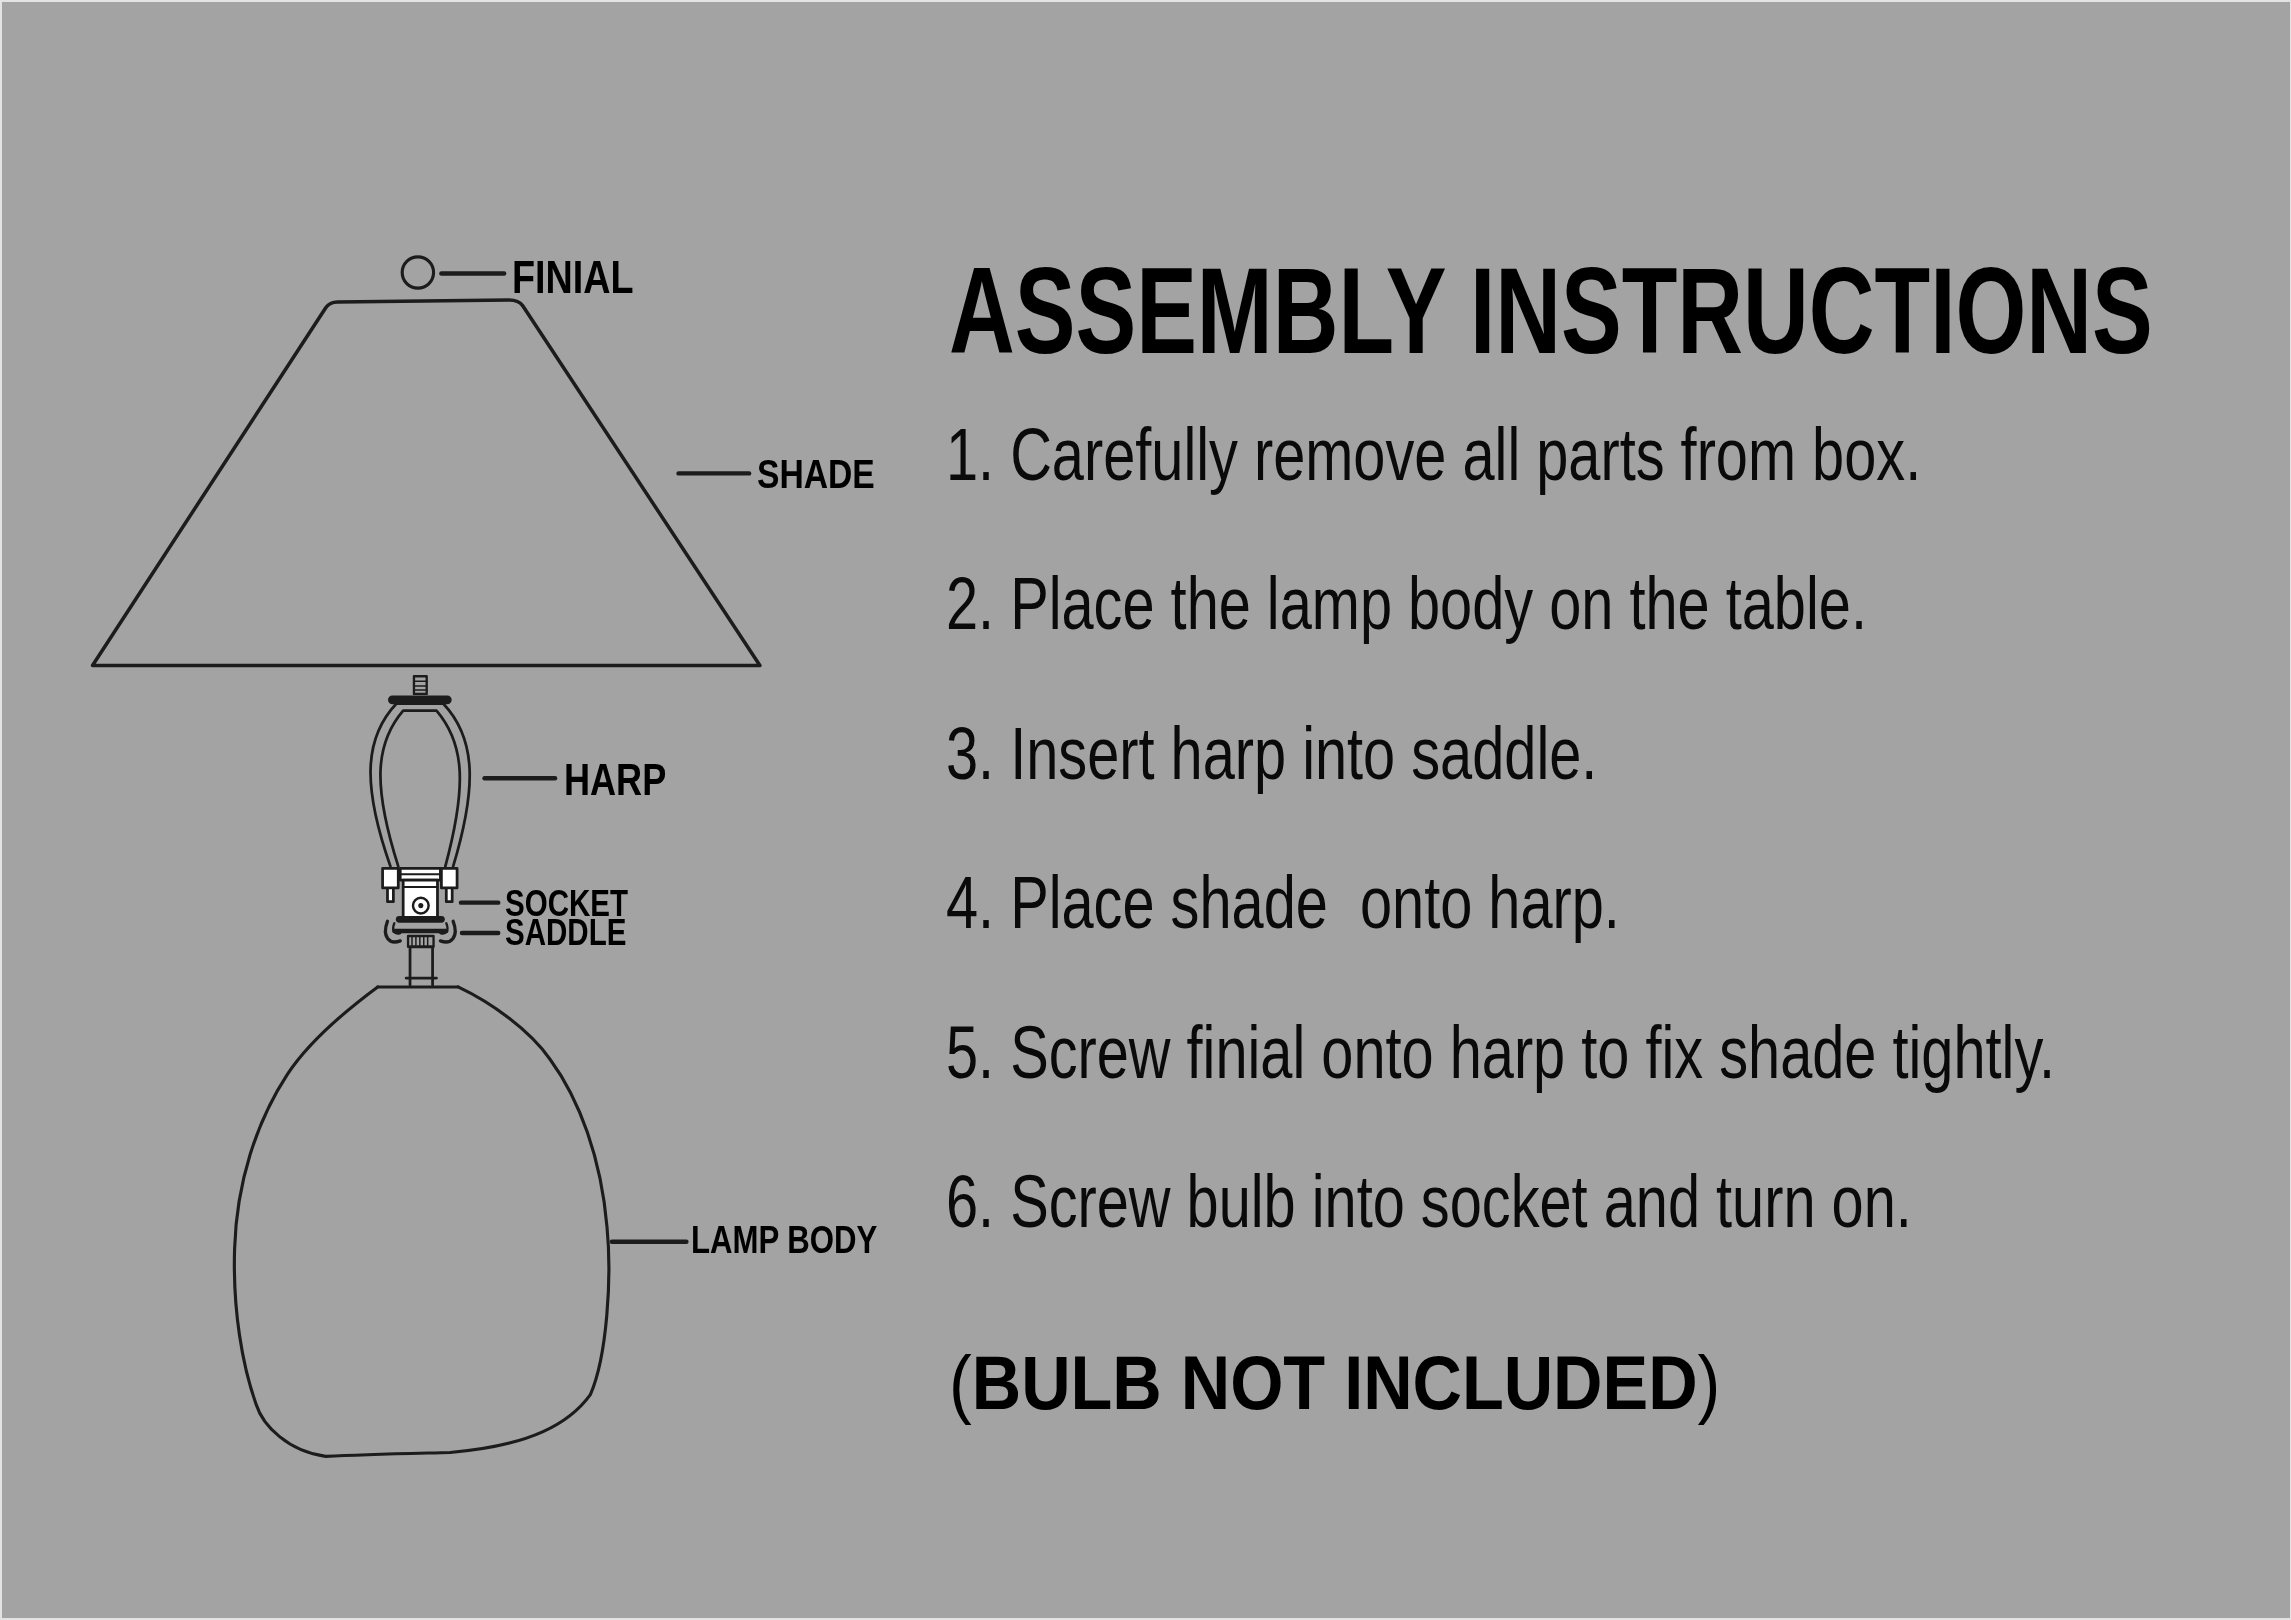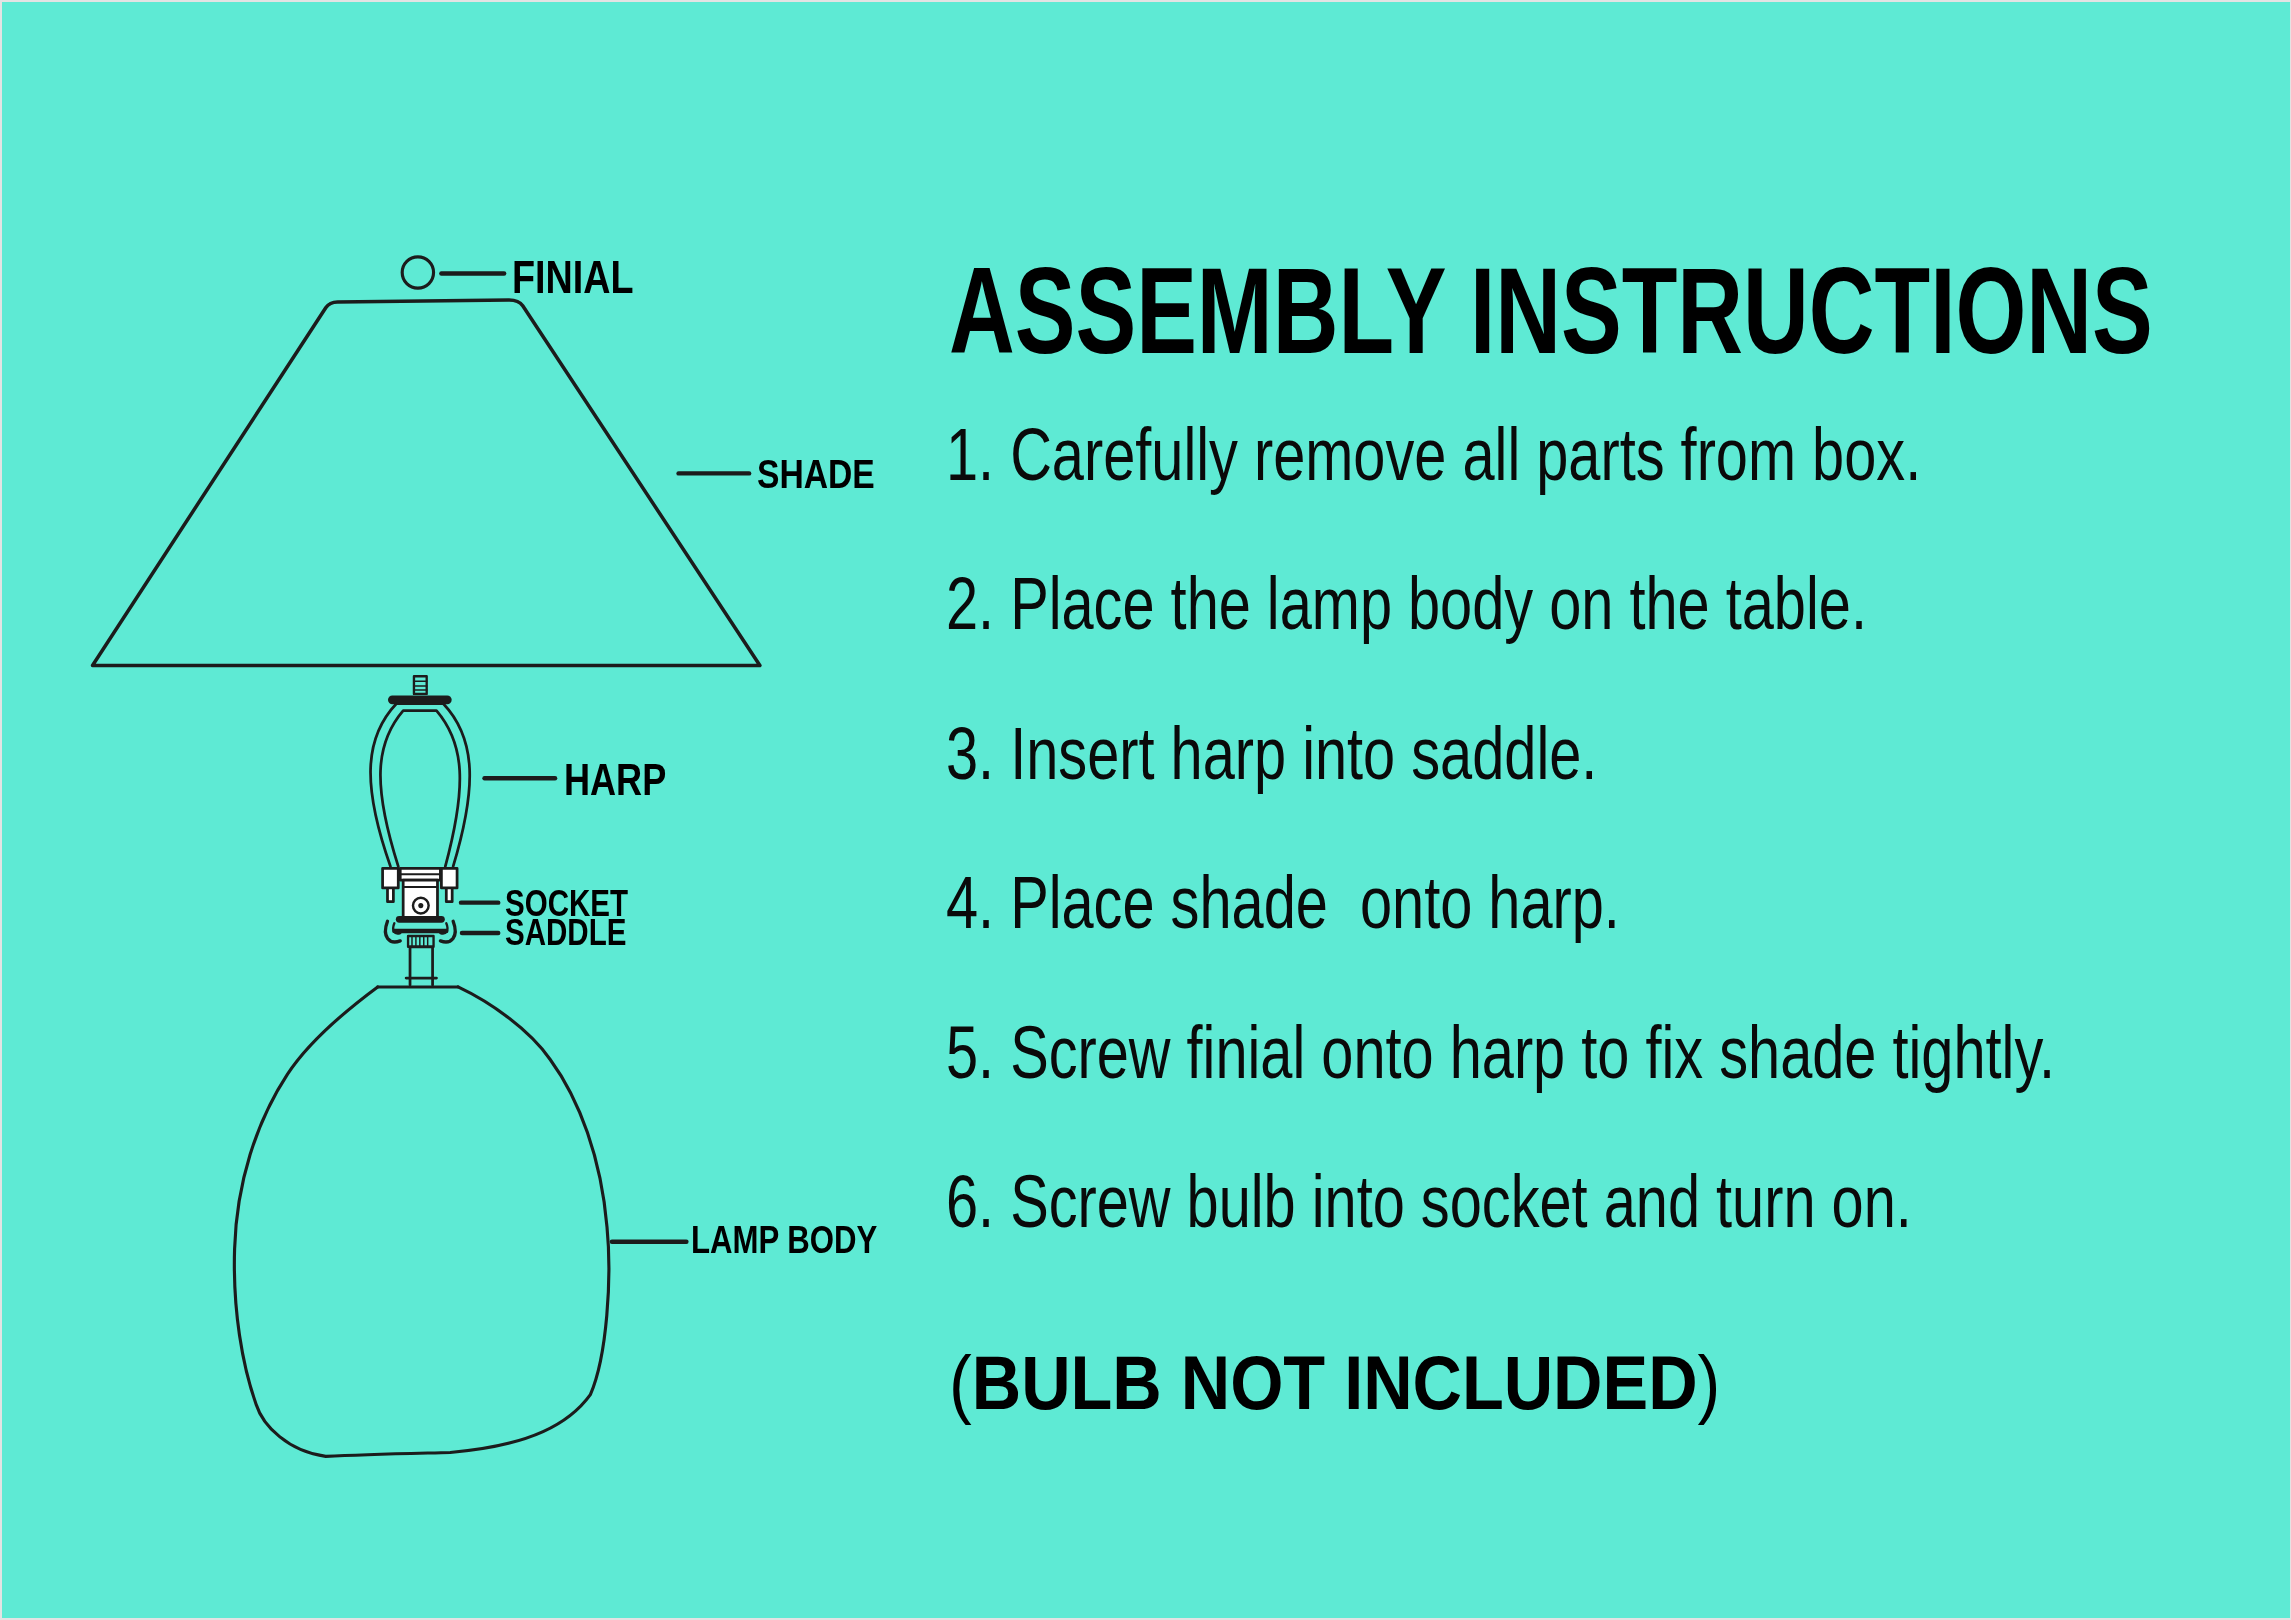--- a/index.html
+++ b/index.html
@@ -4,21 +4,21 @@
 <style>
   html, body {
     margin: 0;
     padding: 0;
     background: #ffffff;
   }
   .page {
     position: relative;
     width: 2292px;
     height: 1620px;
-    background: #5eead4;
+    background: #a3a3a3;
     overflow: hidden;
     box-sizing: border-box;
     border: 2px solid #e3e3e3;
     font-family: "Liberation Sans", "DejaVu Sans", sans-serif;
     color: #000000;
   }
   .diagram-svg {
     position: absolute;
     left: 0; top: 0;
     width: 2292px; height: 1620px;

